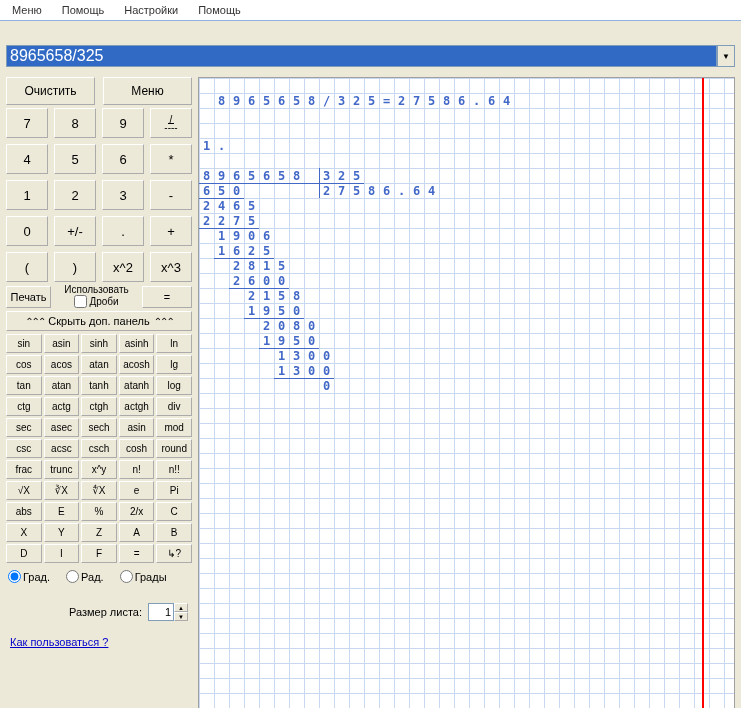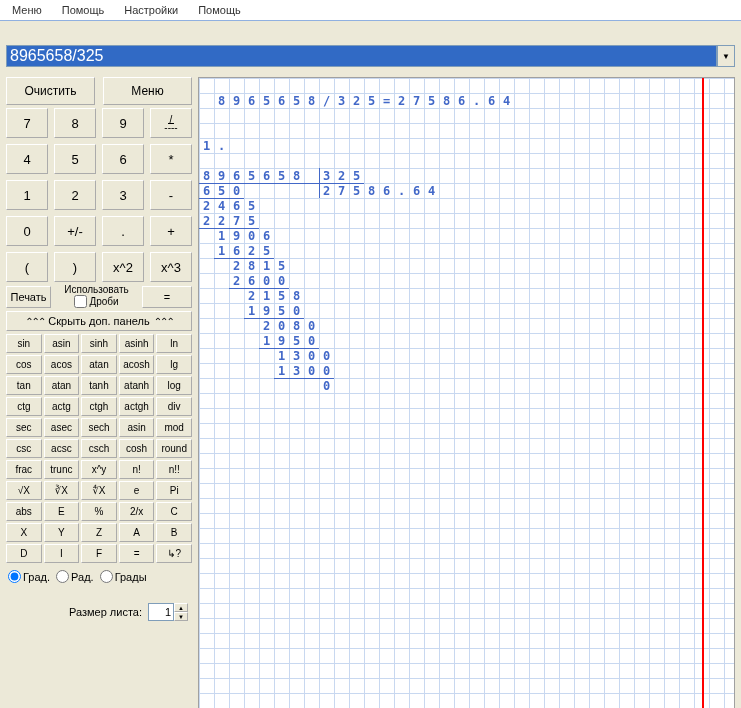--- a/index.html
+++ b/index.html
@@ -84,21 +84,21 @@
   height: 20px;
   display: flex;
   align-items: center;
   justify-content: center;
   gap: 4px;
   font-size: 11px;
 }
 .arrows-up { font-size: 10px; letter-spacing: -2px; }
 .sci-grid { display: grid; grid-template-columns: repeat(5, 1fr); gap: 2px; }
 .sci-grid .btn { height: 19px; font-size: 10px; }
-.radio-row { display: flex; gap: 6px; padding: 4px 2px; font-size: 11px; align-items: center; }
+.radio-row { display: flex; gap: 16px; padding: 4px 2px; font-size: 11px; align-items: center; }
 .radio-row label { display: flex; align-items: center; gap: 2px; }
 .spin-row { display: flex; align-items: center; justify-content: flex-end; gap: 6px; font-size: 11px; padding: 2px 4px; }
 .spinner { display: flex; }
 .spinner input { width: 26px; height: 18px; border: 1px solid #7f9db9; text-align: right; font-size: 11px; padding-right: 2px; }
 .spin-btns { display: flex; flex-direction: column; }
 .spin-btns div { width: 14px; height: 9px; border: 1px outset #fff; background: #ece9d8; font-size: 6px; display: flex; align-items: center; justify-content: center; }
 .help-link { color: #00c; text-decoration: underline; font-size: 11px; padding: 10px 4px; }
 .grid-area {
   flex: 1;
   position: relative;
@@ -296,20 +296,21 @@
       <span>Размер листа:</span>
       <div class="spinner">
         <input value="1" style="">
         <div class="spin-btns">
             <div>▲</div>
             <div>▼</div>
           </div>
       </div>
     </div>
 
+    <div class="help-link">Как пользоваться ?</div>
 
   </div>
 
   <div class="grid-area">
     <div class="grid-bg"></div>
     <div class="red-line"></div>
     <div id="cells">
         <div class="cell" style="left: 15px; top: 15px;">8</div>
         <div class="cell" style="left: 30px; top: 15px;">9</div>
         <div class="cell" style="left: 45px; top: 15px;">6</div>

